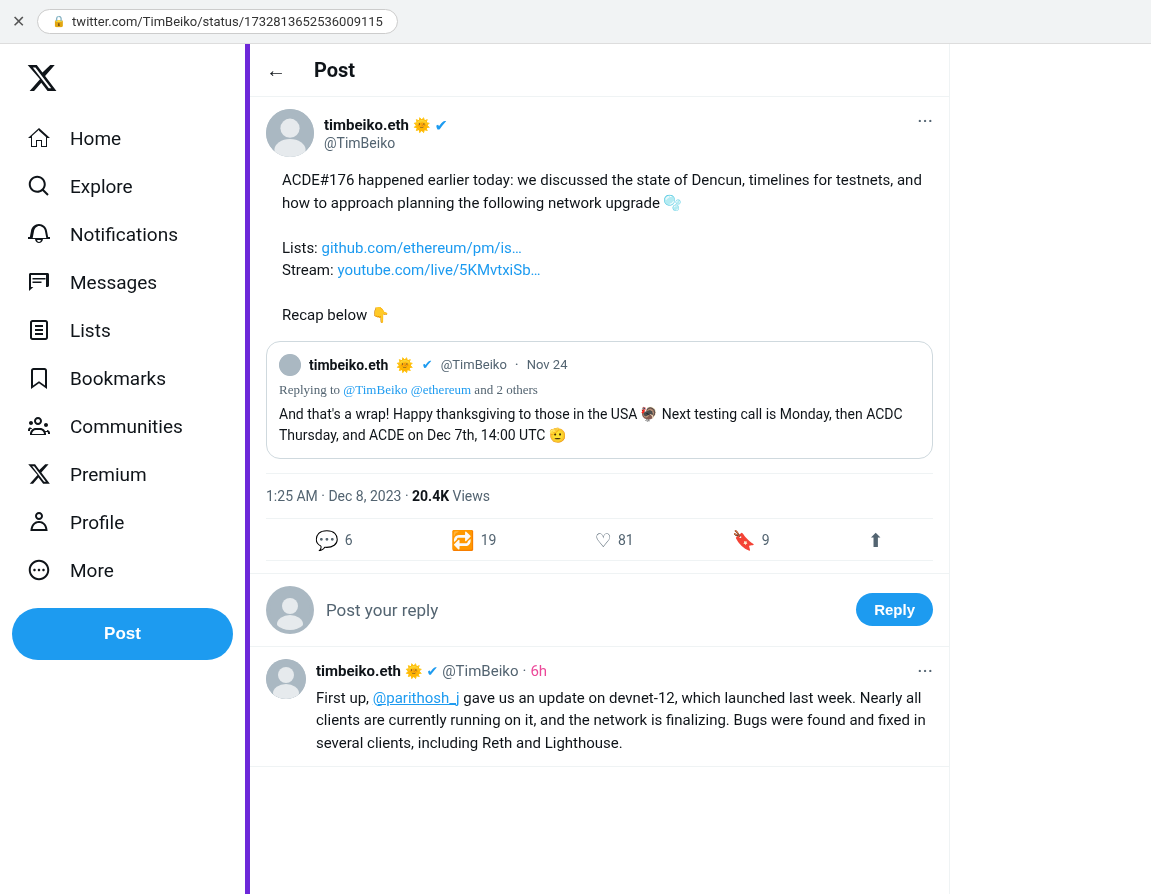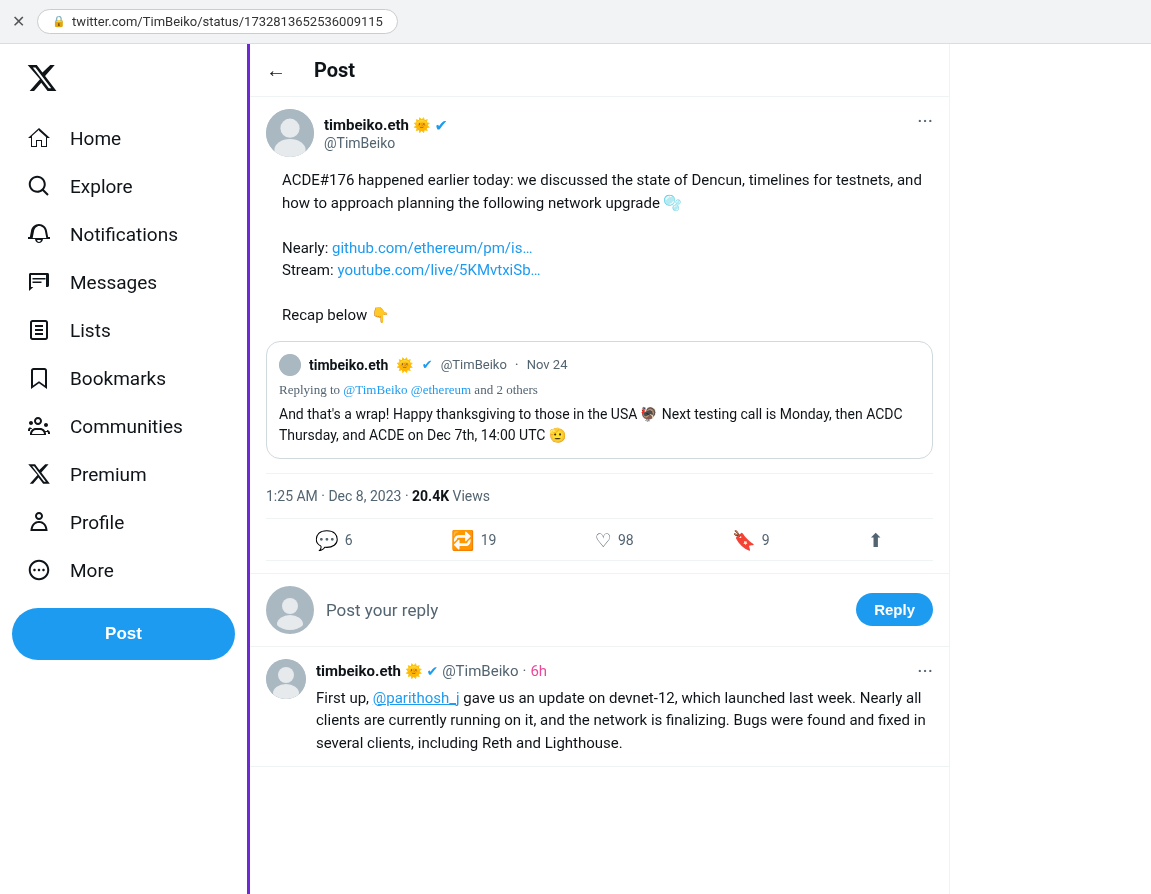--- a/index.html
+++ b/index.html
@@ -34,21 +34,21 @@
     .app-layout {
       display: flex;
       height: calc(894px - 44px);
       overflow: hidden;
     }
 
     
     .sidebar {
       width: 250px;
       padding: 8px 12px;
-      border-right: 3px solid #6d28d9;
+      border-right: 5px solid #6d28d9;
       display: flex;
       flex-direction: column;
       gap: 2px;
       overflow-y: auto;
     }
     .sidebar-logo {
       padding: 10px 14px;
       margin-bottom: 4px;
     }
     .nav-item {
@@ -388,21 +388,21 @@
             </div>
             <div class="author-handle">@TimBeiko</div>
           </div>
         </div>
         <span class="more-options">···</span>
       </div>
 
       <div class="tweet-text">
         <span>ACDE#176 happened earlier today: we discussed the state of Dencun, timelines for testnets, and how to approach planning the following network upgrade 🫧</span>
         <br><br>
-        <span>Nearly: </span><a href="#" class="tweet-link">github.com/ethereum/pm/is…</a><br>
+        <span>Lists: </span><a href="#" class="tweet-link">github.com/ethereum/pm/is…</a><br>
         <span>Stream: </span><a href="#" class="tweet-link">youtube.com/live/5KMvtxiSb…</a>
         <br><br>
         <span>Recap below 👇</span>
       </div>
 
       <div class="quoted-tweet">
         <div class="quoted-author-row">
           <div class="quoted-avatar">
             <svg viewBox="0 0 22 22" width="22" height="22" style="border-radius:50%">
               <circle cx="11" cy="11" r="11" fill="#aab8c2"></circle>
@@ -429,21 +429,21 @@
         <div class="action-item">
           <span class="action-icon">💬</span>
           <span>6</span>
         </div>
         <div class="action-item">
           <span class="action-icon">🔁</span>
           <span>19</span>
         </div>
         <div class="action-item">
           <span class="action-icon">♡</span>
-          <span>98</span>
+          <span>81</span>
         </div>
         <div class="action-item">
           <span class="action-icon">🔖</span>
           <span>9</span>
         </div>
         <div class="action-item">
           <span class="action-icon">⬆</span>
         </div>
       </div>
     </article>

